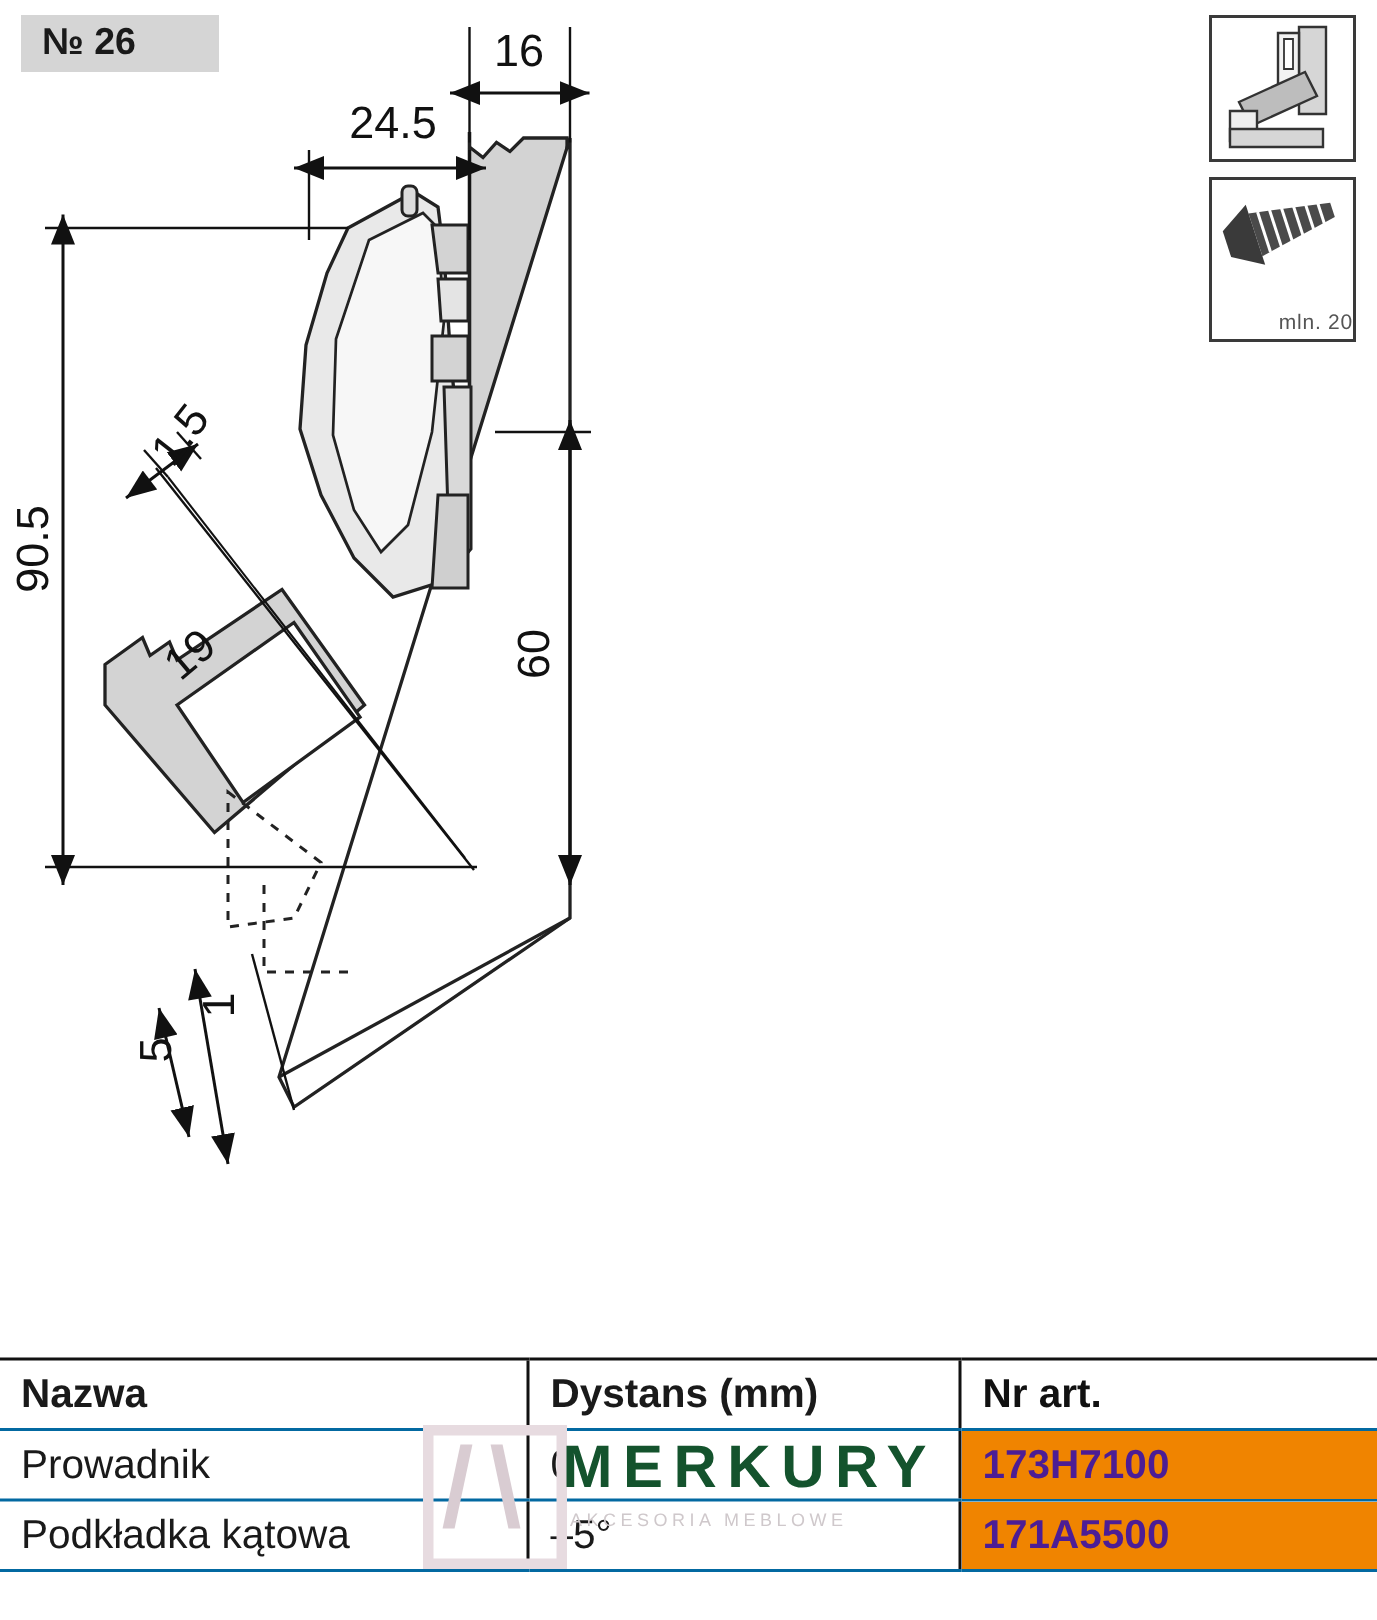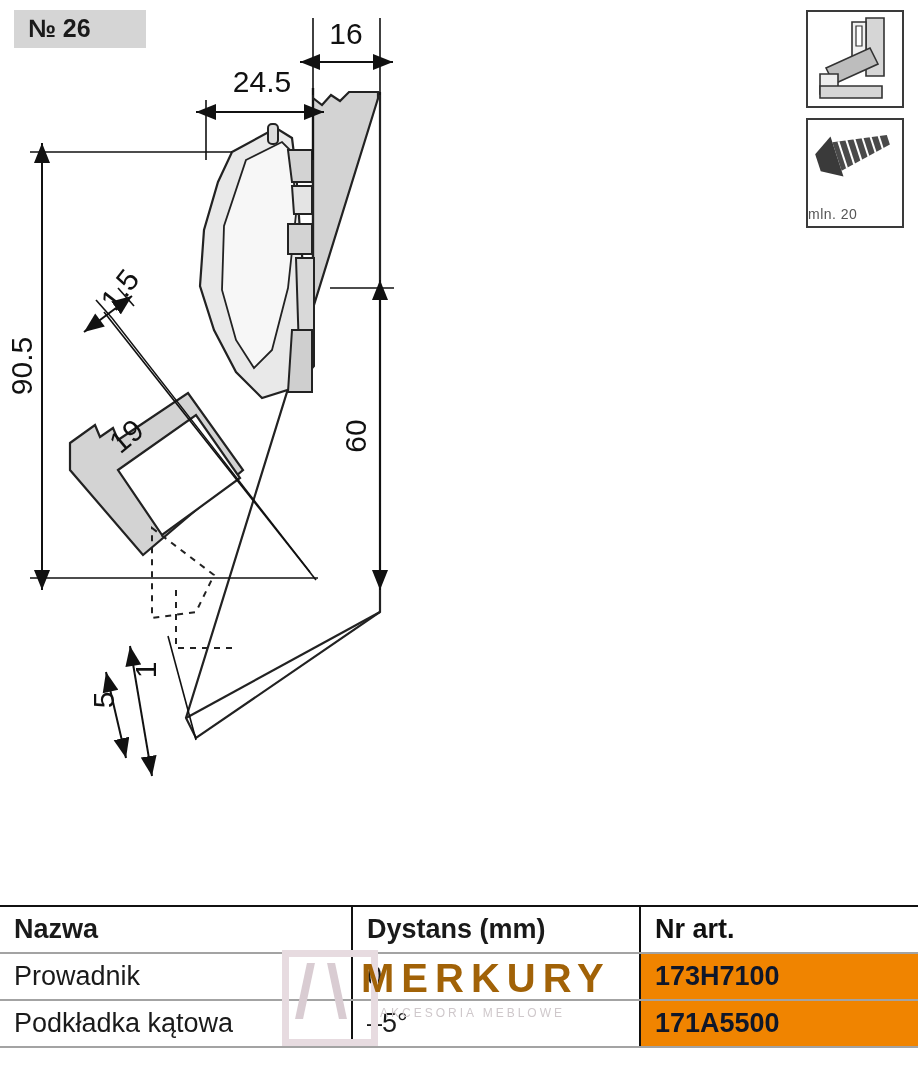--- a/index.html
+++ b/index.html
@@ -66,21 +66,21 @@
     left: 806px;
     top: 118px;
     width: 98px;
     height: 110px;
   }
   .icon-caption {
     position: absolute;
     bottom: 4px;
     left: 0;
     width: 100%;
-    text-align: left;
+    text-align: right;
     font-size: 14px;
     color: #555;
     letter-spacing: 0.5px;
   }
 
   svg.diagram {
     position: absolute;
     left: 0; top: 0;
   }
 
@@ -99,21 +99,21 @@
     height: 175px;
     background: #ffffff;
   }
   table.spec {
     border-collapse: collapse;
     width: 918px;
     table-layout: fixed;
   }
   table.spec td, table.spec th {
     border-top: 2px solid #111;
-    border-bottom: 2px solid #a3a3a3;
+    border-bottom: 2px solid #0369a1;
     padding: 6px 14px;
     font-size: 27px;
     text-align: left;
     vertical-align: middle;
     height: 47px;
     box-sizing: border-box;
     background: transparent;
     position: relative;
   }
   table.spec th {
@@ -124,45 +124,45 @@
   col.c3 { width: 278px; }
   .cell-sep {
     border-left: 2px solid #111;
   }
   .art {
     text-align: left;
     font-weight: bold;
   }
   td.art.orange {
     background: #F08400;
-    color: #0f172a;
+    color: #4c1d95;
   }
   th.art {
     background: transparent;
     color: #111;
   }
 
   
   #watermark {
     position: absolute;
     left: 282px;
     top: 950px;
     width: 380px;
     height: 105px;
     pointer-events: none;
     z-index: 5;
   }
   #wm-text {
     position: absolute;
-    left: 79px;
+    left: 93px;
     top: 6px;
     font-size: 40px;
     font-weight: bold;
     letter-spacing: 7px;
-    color: #a16207;
+    color: #14532d;
   }
   #wm-sub {
     position: absolute;
     left: 98px;
     top: 56px;
     font-size: 12px;
     letter-spacing: 3px;
     color: #cfc8cb;
   }
   #wm-mark {

